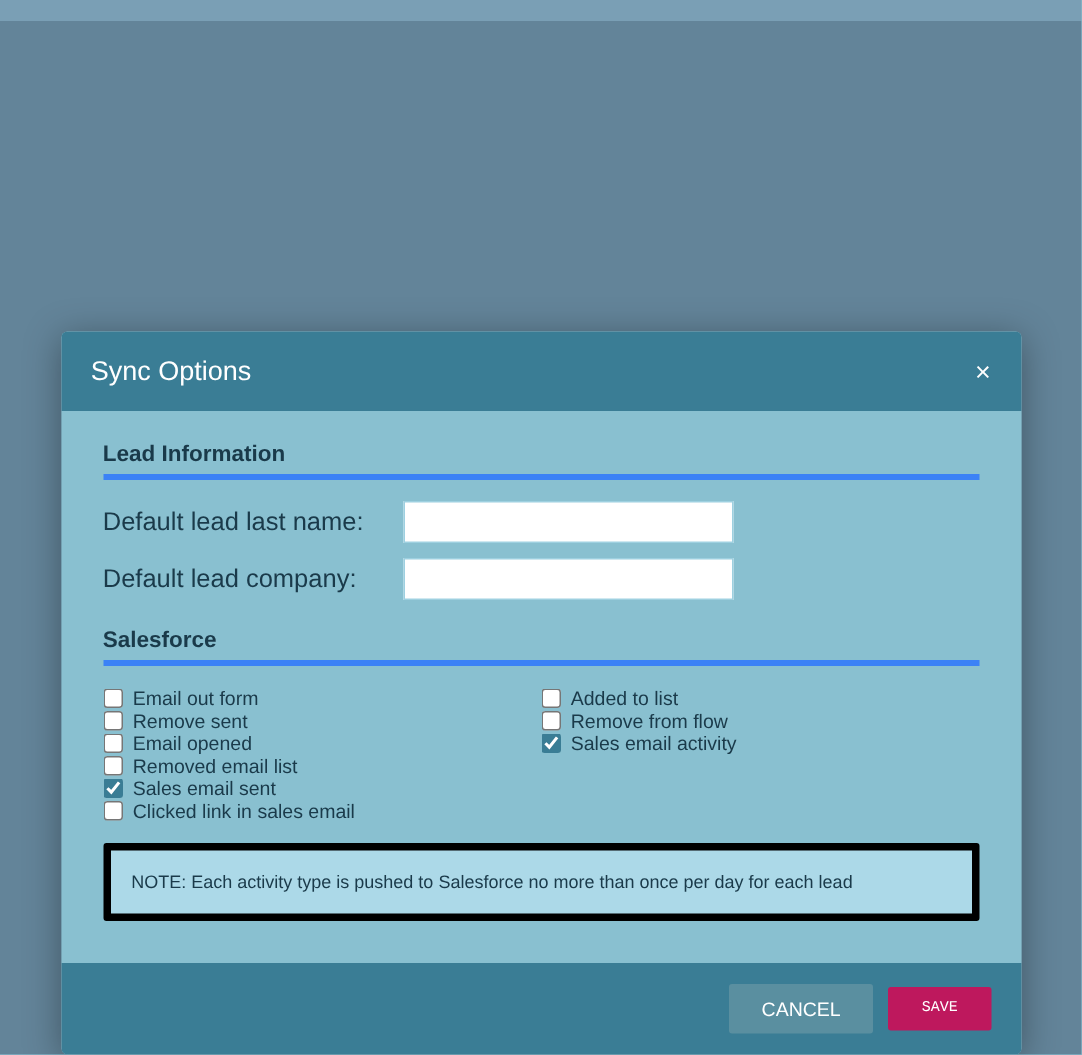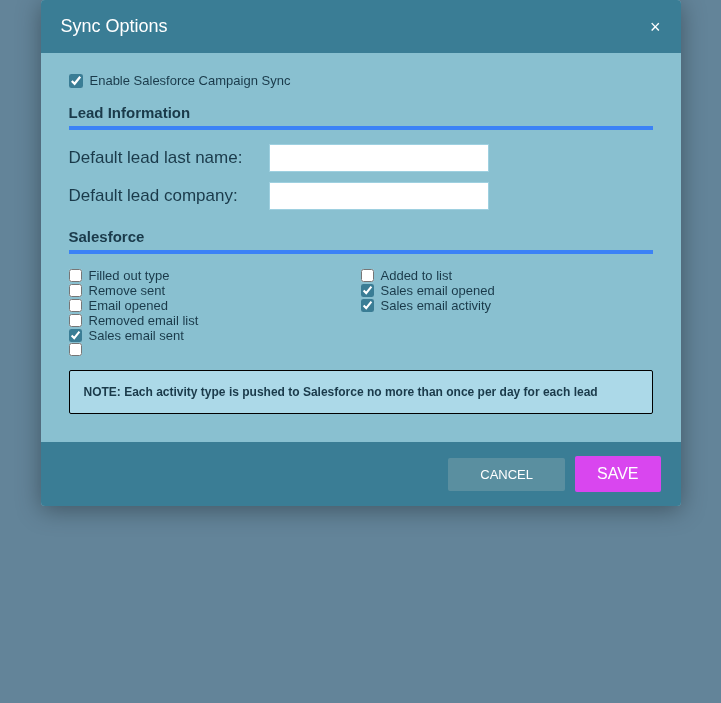--- a/index.html
+++ b/index.html
@@ -13,22 +13,23 @@
       align-items: center;
       justify-content: center;
       position: relative;
       overflow: hidden;
     }
     .overlay {
       position: absolute;
       inset: 0;
       background: rgba(80, 110, 130, 0.55);
       display: flex;
-      align-items: flex-start;
+      align-items: flex-end;
       justify-content: center;
+      margin-top: 14px;
     }
     .modal {
       width: 640px;
       background: #89c0d0;
       border-radius: 4px;
       overflow: hidden;
       box-shadow: 0 4px 24px rgba(0,0,0,0.35);
     }
     .modal-header {
       background: #3a7d95;
@@ -115,73 +116,69 @@
       color: #1a3a4a;
       font-size: 13px;
     }
     .activity-item input[type=checkbox] {
       width: 13px;
       height: 13px;
       accent-color: #3a7d95;
     }
     .note-box {
       background: #acd9e8;
-      border: 1px solid #000000;
+      border: 5px solid #000000;
       padding: 12px 14px;
       color: #1a3a4a;
       font-size: 12px;
       line-height: 1.5;
       border-radius: 2px;
       margin-top: 8px;
-      font-weight: bold;
     }
     .modal-footer {
       background: #3a7d95;
       padding: 14px 20px;
       display: flex;
       justify-content: flex-end;
       gap: 10px;
       align-items: center;
     }
     .btn-cancel {
       background: #5a8fa0;
       color: #fff;
       border: none;
-      padding: 9px 32px;
+      padding: 9px 22px;
       font-size: 13px;
       cursor: pointer;
       border-radius: 2px;
     }
     .btn-save {
-      background: #d946ef;
+      background: #be185d;
       color: #fff;
       border: none;
       padding: 9px 22px;
-      font-size: 16px;
+      font-size: 10px;
       cursor: pointer;
       border-radius: 2px;
+      font-family: Liberation Mono, monospace;
     }
   </style>
 </head>
 <body>
 
 <div class="overlay">
   <div class="modal">
 
     <div class="modal-header">
       <h2>Sync Options</h2>
       <button class="close-btn">×</button>
     </div>
 
     <div class="modal-body">
 
-      <div class="enable-sync">
-        <input type="checkbox" id="enableSync" checked="" style="">
-        <label for="enableSync">Enable Salesforce Campaign Sync</label>
-      </div>
 
       <div class="lead-section">
         <div class="section-title">Lead Information</div>
 
         <div class="form-row">
           <span class="form-label">Default lead last name:</span>
           <input type="text" class="form-input" style="">
         </div>
         <div class="form-row">
           <span class="form-label">Default lead company:</span>
@@ -190,51 +187,52 @@
       </div>
 
       <div class="activities-section">
         <div class="section-title">Salesforce</div>
 
         <div class="activities-grid">
 
           <div>
             <div class="activity-item">
               <input type="checkbox" id="act1" style="">
-              <label for="act1">Filled out type</label>
+              <label for="act1">Email out form</label>
             </div>
             <div class="activity-item">
               <input type="checkbox" id="act2" style="">
               <label for="act2">Remove sent</label>
             </div>
             <div class="activity-item">
               <input type="checkbox" id="act3" style="">
               <label for="act3">Email opened</label>
             </div>
             <div class="activity-item">
               <input type="checkbox" id="act4" style="">
               <label for="act4">Removed email list</label>
             </div>
             <div class="activity-item">
               <input type="checkbox" id="act5" checked="" style="">
               <label for="act5">Sales email sent</label>
             </div>
             <div class="activity-item">
               <input type="checkbox" id="act6" style="">
+              <label for="act6">Clicked link in sales email</label>
             </div>
           </div>
 
           <div>
             <div class="activity-item">
               <input type="checkbox" id="act7" style="">
               <label for="act7">Added to list</label>
             </div>
             <div class="activity-item">
-              <input type="checkbox" id="act11" checked="" style="">
-              <label for="act11">Sales email opened</label>
+              <input type="checkbox" id="act10" style="">
+              <label for="act10">Remove from flow</label>
             </div>
             <div class="activity-item">
               <input type="checkbox" id="act12" checked="" style="">
               <label for="act12">Sales email activity</label>
             </div>
           </div>
         </div>
       </div>
 
       <div class="note-box">

